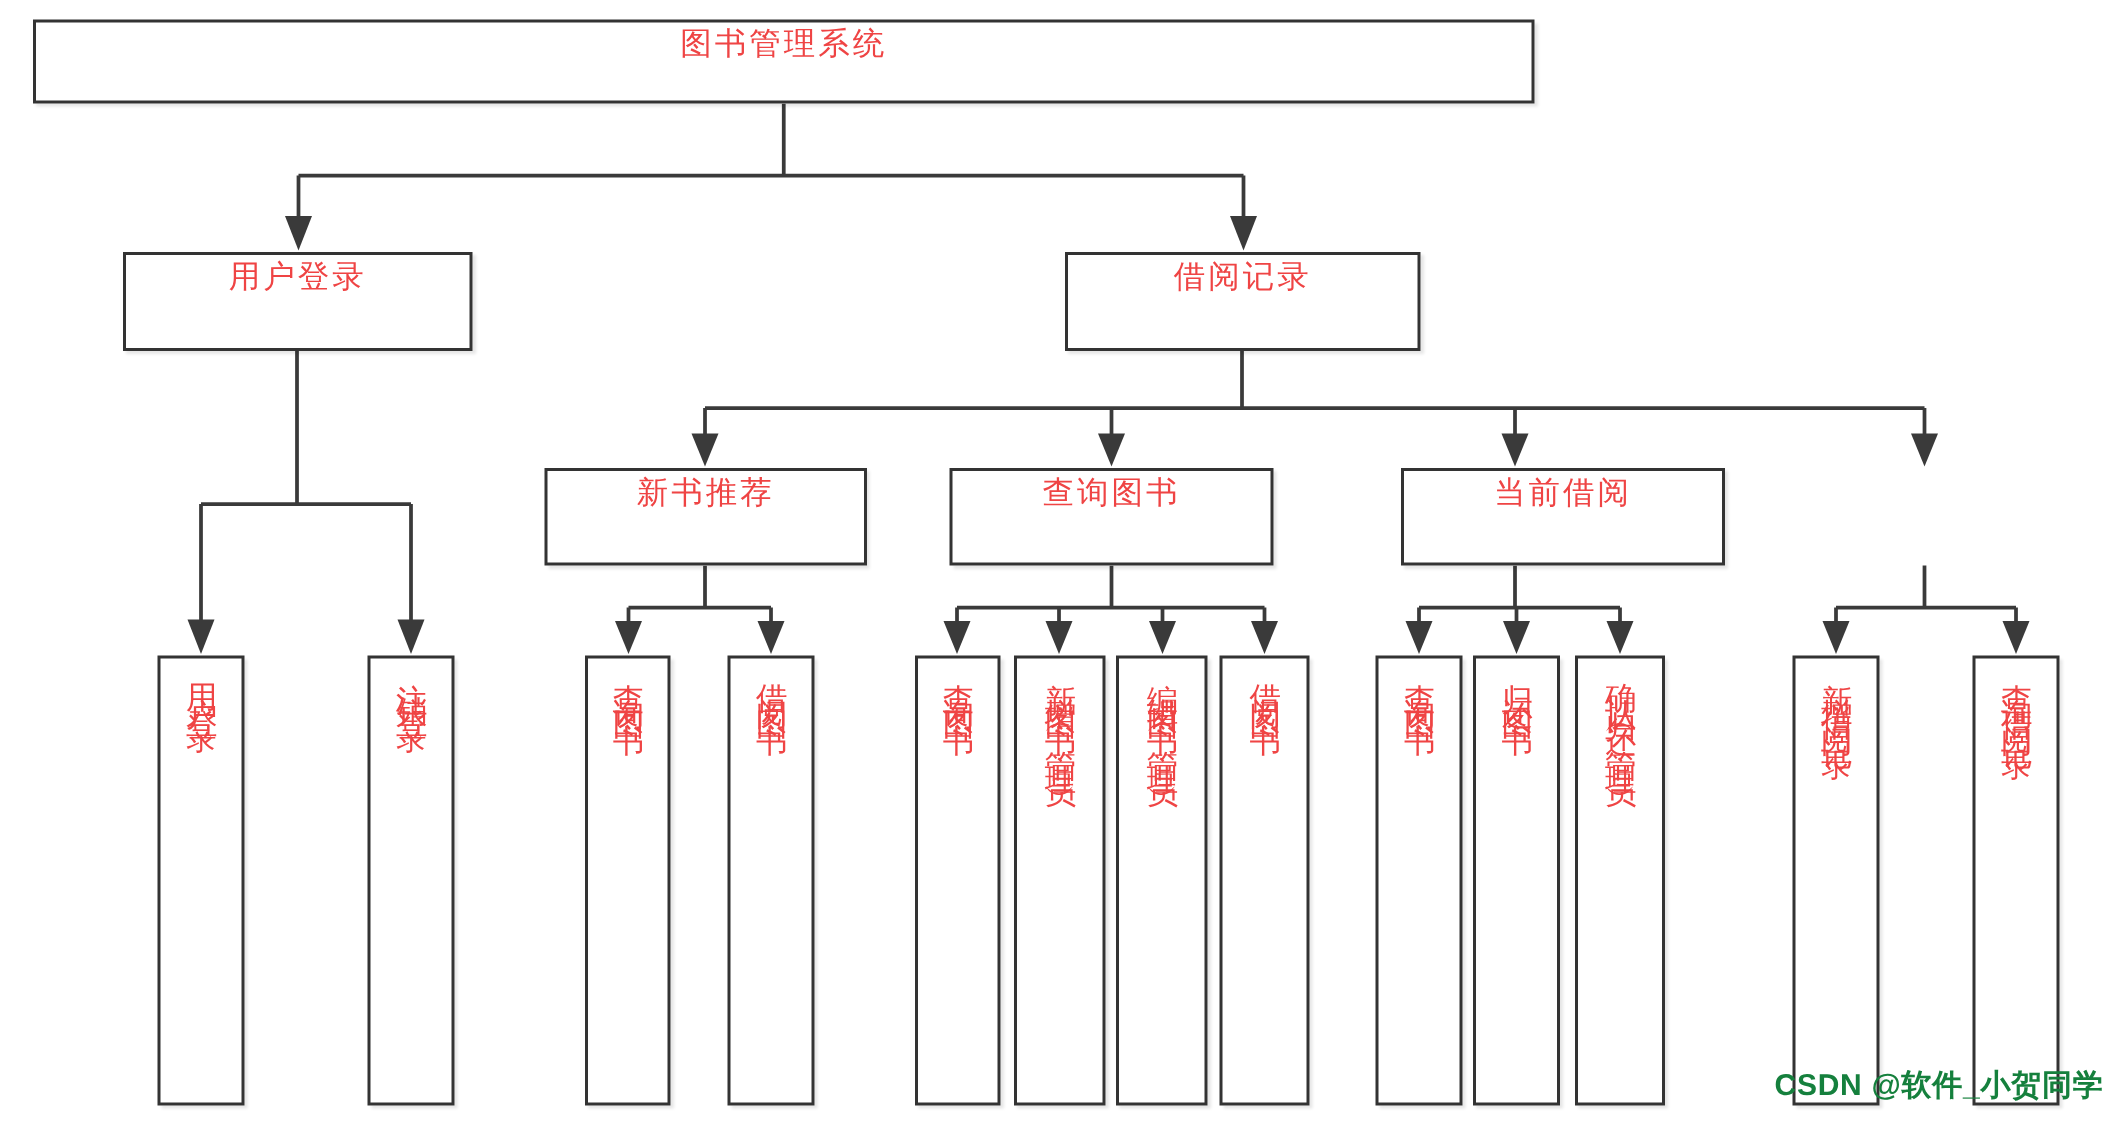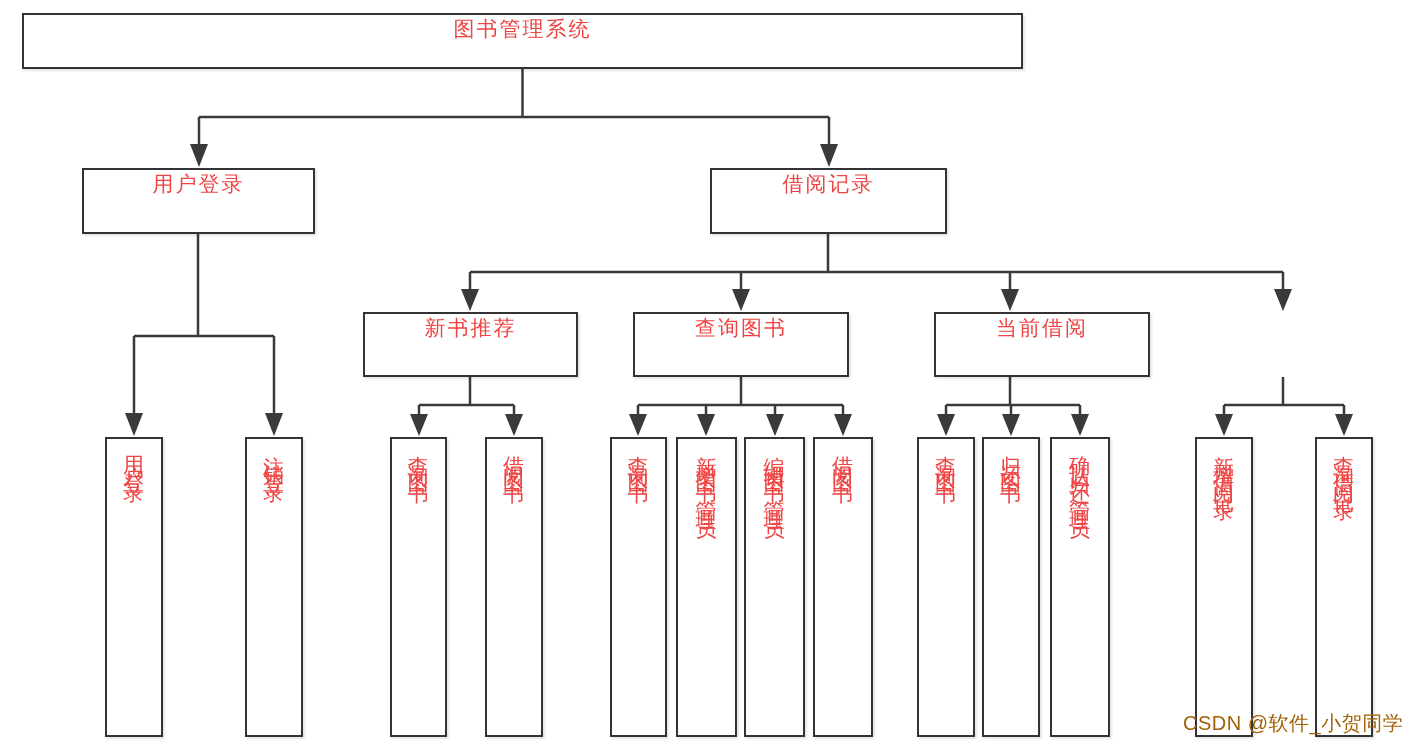--- a/index.html
+++ b/index.html
@@ -31,23 +31,24 @@
     text-orientation:mixed;
     letter-spacing:9px;
     font-size:21px;
     line-height:1;
   }
   .watermark{
     position:absolute;
     z-index:3;
     left:1183px;top:710px;
     font-size:20px;
-    color:#a16207;
+    color:#15803d;
     letter-spacing:0.5px;
     white-space:nowrap;
+    font-weight:bold;
   }
 </style>
 </head>
 <body>
 
 <div class="canvas">
 
   <svg class="wires" width="1405" height="747" viewBox="0 0 1405 747">
     <g stroke="#3a3a3a" stroke-width="2.5" fill="none">
 

